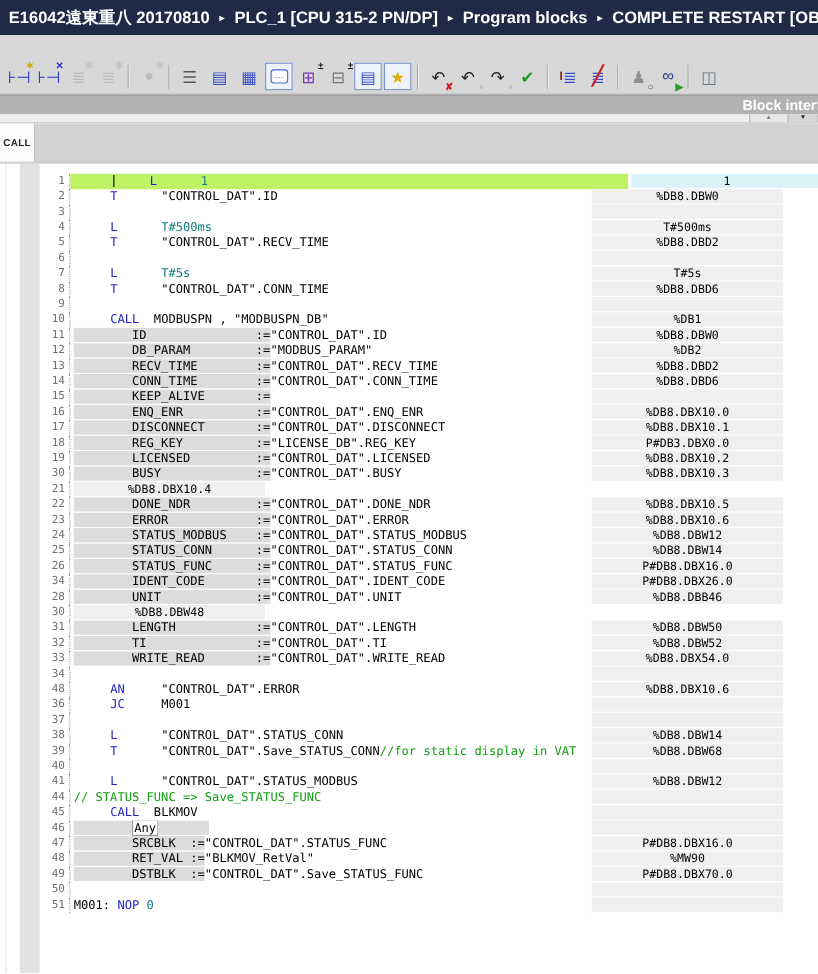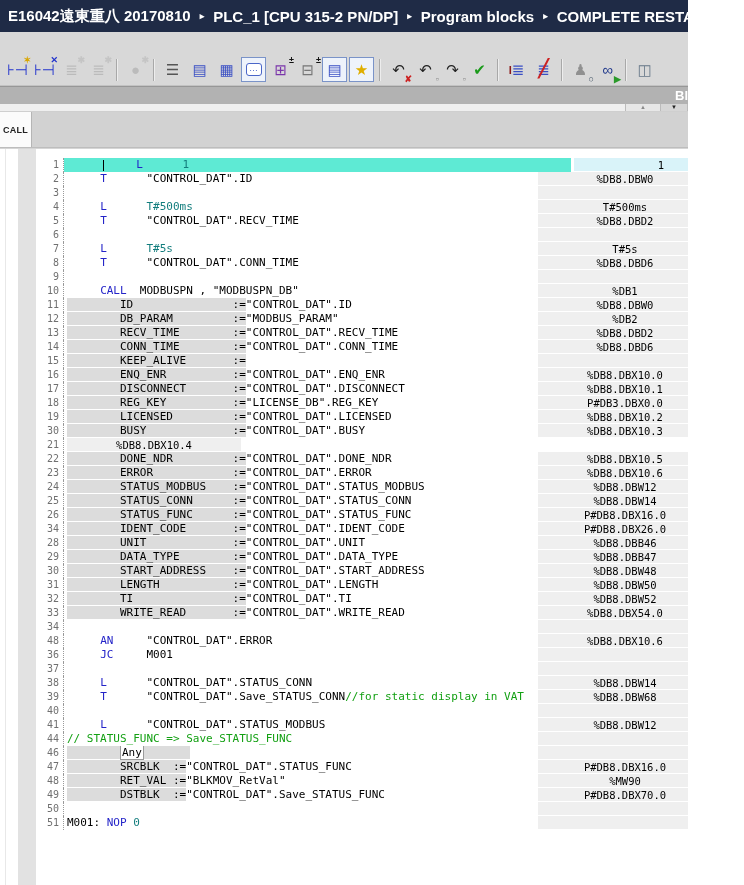--- a/index.html
+++ b/index.html
@@ -1,16 +1,16 @@
 <!DOCTYPE html>
 <html><head>
 <meta charset="utf-8">
 <style>
   html,body{margin:0;padding:0;background:#fff;}
-  .app{width:688px;height:885px;overflow:hidden;position:relative;font-family:"Liberation Sans",sans-serif;background:#fff;}
+  .app{width:744px;height:885px;overflow:hidden;position:relative;font-family:"Liberation Sans",sans-serif;background:#fff;}
 
   
   .titlebar{height:32px;background:#1f2b46;color:#fff;display:flex;align-items:center;padding:0 6px;font-weight:bold;font-size:15px;white-space:nowrap;box-sizing:border-box;}
   .crumb{margin:0 2px;cursor:default;}
   .bsep{font-size:9px;margin:0 7px;}
 
   
   .toolbar{height:54px;background:#d8d8d8;display:flex;align-items:flex-end;padding:0 4px 3px 4px;box-sizing:border-box;border-bottom:1px solid #c2c2c2;}
   .ico{width:25px;height:25px;display:inline-flex;align-items:center;justify-content:center;position:relative;font-size:15px;margin:0 1px;border:1px solid transparent;box-sizing:border-box;background:transparent;}
   .ico.active{border:1px solid #7a93c8;background:#eef3fb;}
@@ -35,21 +35,21 @@
   .tabstrip{height:36px;background:#d2d2d2;display:flex;border-bottom:1px solid #bdbdbd;box-sizing:border-box;}
   .tab{width:31px;background:#fbfbfb;display:flex;align-items:center;justify-content:center;font-size:9px;font-weight:bold;color:#222;border-right:1px solid #b5b5b5;letter-spacing:.3px;}
 
   
   .editor{position:relative;height:737px;background:#fff;border-top:1px solid #d5d5d5;padding-top:9px;box-sizing:border-box;}
   .edgeL{position:absolute;left:5px;top:0;bottom:0;width:1px;background:#e8e8e8;}
   .stripL{position:absolute;left:18px;top:0;bottom:0;width:18px;background:#e2e2e2;}
   .row{display:flex;height:14px;line-height:14px;font-family:"DejaVu Sans Mono",monospace;font-size:11px;}
   .ln{flex:none;width:22px;margin-left:37px;text-align:right;padding-right:4px;color:#707070;border-right:1px dotted #9a9a9a;font-size:10px;}
   .code{flex:none;width:468px;padding-left:3px;white-space:pre;overflow:hidden;color:#000;}
-  .code.hl{background:#5eead4;padding-left:39px;}
+  .code.hl{background:#bef264;padding-left:39px;}
   .addr{flex:none;width:174px;margin-left:3px;text-align:center;background:#efefef;border-bottom:1px solid #fff;box-sizing:border-box;color:#000;font-size:10.5px;}
   .addr.hl{background:#d9f3f9;}
   .tok-k{color:#2323c8;}
   .tok-c{color:#127d7d;}
   .tok-g{color:#13a013;}
   .tok-s{background:#dcdcdc;text-align:center;}
   .tok-t{color:#000;}
   .anybox{background:#fff;border:1px solid #9a9a9a;padding:0 1px;}
   .caret{display:inline-block;width:1px;height:11px;background:#000;vertical-align:middle;margin-right:-1px;}
 </style>
@@ -307,27 +307,21 @@
           <span class="ln">34</span>
           <span class="code"><span class="tok-s">        IDENT_CODE       :=</span><span class="tok-t">"CONTROL_DAT".IDENT_CODE</span></span>
           <span class="addr">P#DB8.DBX26.0</span>
         </div>
         <div class="row">
           <span class="ln">28</span>
           <span class="code"><span class="tok-s">        UNIT             :=</span><span class="tok-t">"CONTROL_DAT".UNIT</span></span>
           <span class="addr">%DB8.DBB46</span>
         </div>
         <div class="row">
-          <span class="ln">29</span>
-          <span class="code"><span class="tok-s">        DATA_TYPE        :=</span><span class="tok-t">"CONTROL_DAT".DATA_TYPE</span></span>
-          <span class="addr">%DB8.DBB47</span>
-        </div>
-        <div class="row">
           <span class="ln">30</span>
-          <span class="code"><span class="tok-s">        START_ADDRESS    :=</span><span class="tok-t">"CONTROL_DAT".START_ADDRESS</span></span>
           <span class="addr">%DB8.DBW48</span>
         </div>
         <div class="row">
           <span class="ln">31</span>
           <span class="code"><span class="tok-s">        LENGTH           :=</span><span class="tok-t">"CONTROL_DAT".LENGTH</span></span>
           <span class="addr">%DB8.DBW50</span>
         </div>
         <div class="row">
           <span class="ln">32</span>
           <span class="code"><span class="tok-s">        TI               :=</span><span class="tok-t">"CONTROL_DAT".TI</span></span>
@@ -377,20 +371,25 @@
           <span class="ln">41</span>
           <span class="code"><span class="tok-t">     </span><span class="tok-k">L</span><span class="tok-t">      "CONTROL_DAT".STATUS_MODBUS</span></span>
           <span class="addr">%DB8.DBW12</span>
         </div>
         <div class="row">
           <span class="ln">44</span>
           <span class="code"><span class="tok-g">// STATUS_FUNC =&gt; Save_STATUS_FUNC</span></span>
           <span class="addr"></span>
         </div>
         <div class="row">
+          <span class="ln">45</span>
+          <span class="code"><span class="tok-t">     </span><span class="tok-k">CALL</span><span class="tok-t">  BLKMOV</span></span>
+          <span class="addr"></span>
+        </div>
+        <div class="row">
           <span class="ln">46</span>
           <span class="code"><span class="tok-s">        </span><span class="anybox">Any</span><span class="tok-s">       </span></span>
           <span class="addr"></span>
         </div>
         <div class="row">
           <span class="ln">47</span>
           <span class="code"><span class="tok-s">        SRCBLK  :=</span><span class="tok-t">"CONTROL_DAT".STATUS_FUNC</span></span>
           <span class="addr">P#DB8.DBX16.0</span>
         </div>
         <div class="row">

